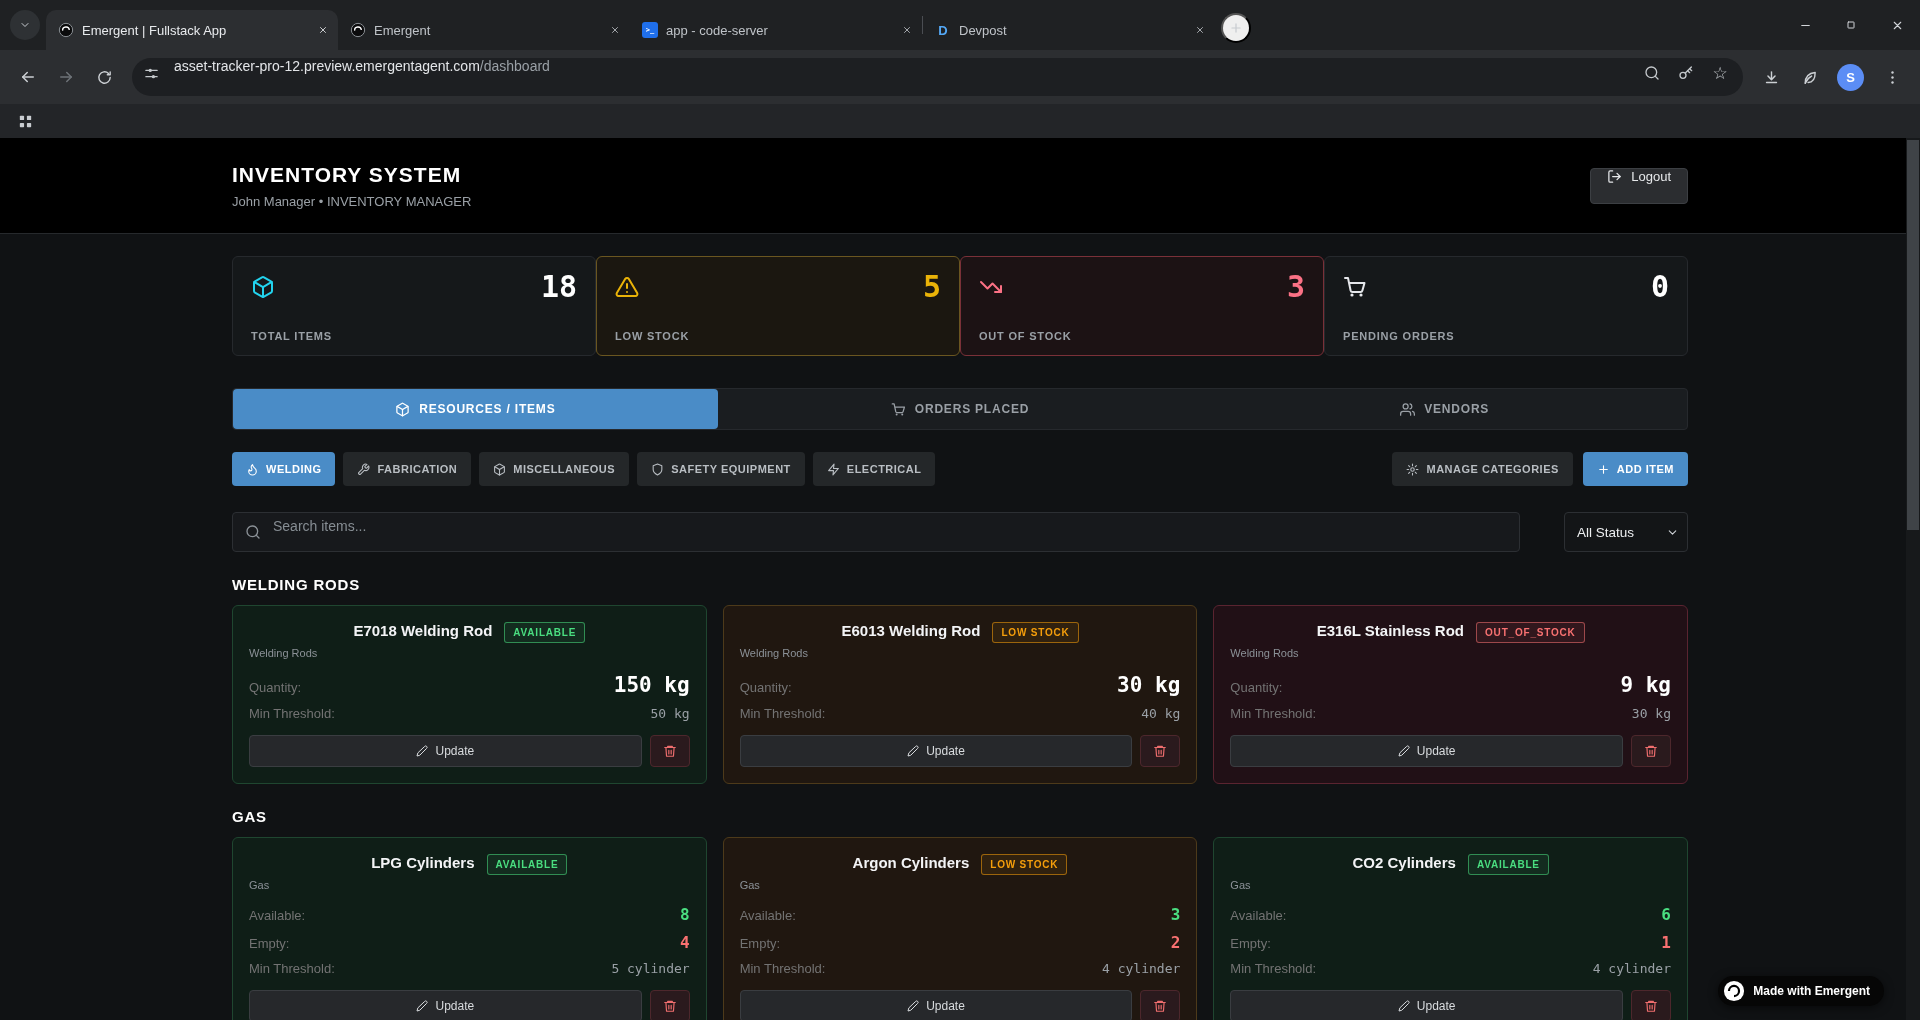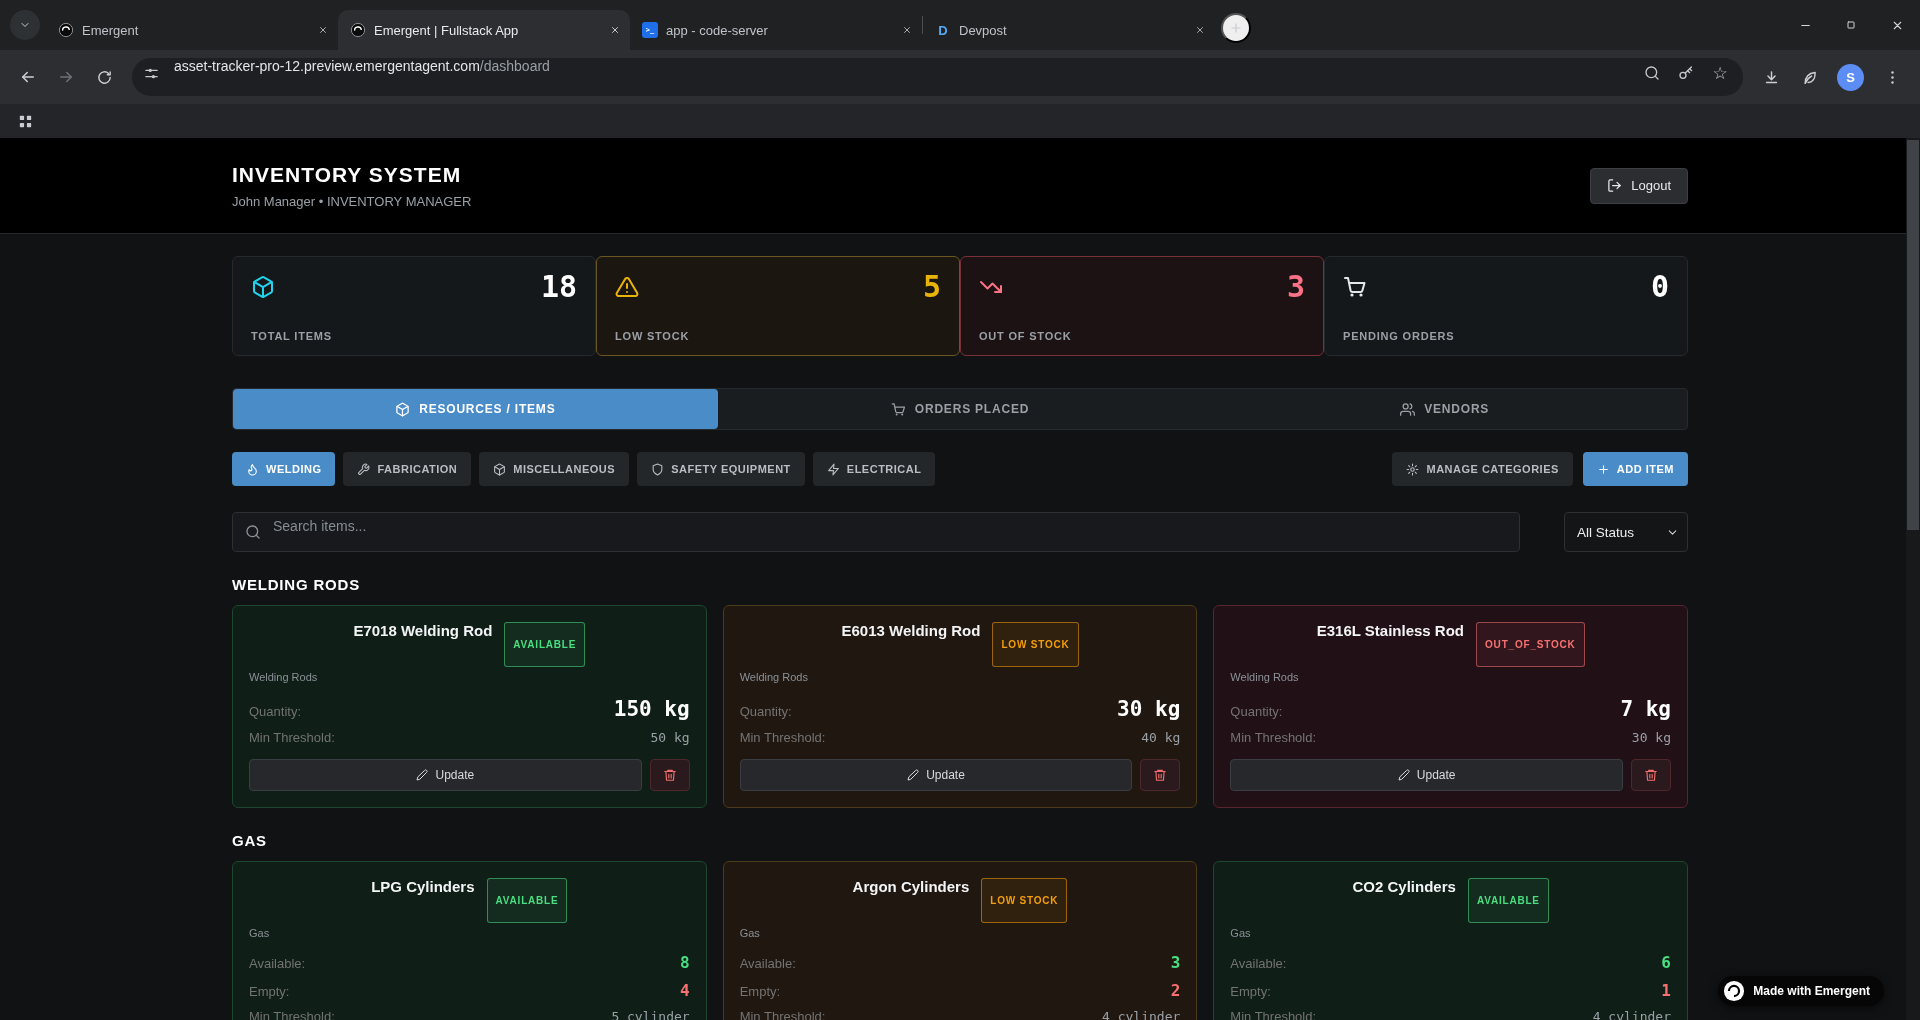--- a/index.html
+++ b/index.html
@@ -45,21 +45,21 @@
 
   .bookmarks { height:34px; background:#232528; display:flex; align-items:center; padding:0 12px; }
   .apps-btn { width:26px; height:26px; display:flex; align-items:center; justify-content:center; color:#c9cdd1; }
 
   
   .page { position:relative; height:882px; overflow:hidden; background:#101214; }
   .band { height:96px; background:#000000; border-bottom:1px solid #26292c; }
   .band-inner { width:1456px; margin:0 auto; height:100%; display:flex; align-items:center; justify-content:space-between; }
   .app-title { font-size:21px; font-weight:800; letter-spacing:1px; color:#fff; }
   .app-sub { margin-top:7px; font-size:13px; color:#9aa0a6; }
-  .logout-btn { display:flex; gap:9px; align-items:center; height:36px; padding:0 16px; background:#2b2d30;
+  .logout-btn { display:flex; gap:9px; height:36px; padding:0 16px; background:#2b2d30;
     border:1px solid #3c3f43; border-radius:4px; color:#e6e8ea; font-size:13px; }
 
   .container { width:1456px; margin:0 auto; }
 
   .stats { display:grid; grid-template-columns:repeat(4,1fr); margin-top:22px; }
   .stat { height:100px; border-radius:6px; padding:15px 18px 13px; display:flex; flex-direction:column;
     justify-content:space-between; background:#15181a; border:1px solid #26292d; }
   .stat-top { display:flex; justify-content:space-between; align-items:center; }
   .stat-val { font-family:"DejaVu Sans Mono",monospace; font-weight:700; font-size:30px; line-height:1; color:#fff; }
   .stat-label { font-size:11px; letter-spacing:.8px; color:#9aa0a6; font-weight:700; }
@@ -93,21 +93,21 @@
   .select-caret { position:absolute; right:9px; top:14px; color:#cfd3d7; pointer-events:none; }
 
   .section-title { margin-top:24px; font-size:15px; font-weight:800; letter-spacing:.8px; color:#fff; }
   .cards { margin-top:12px; display:grid; grid-template-columns:repeat(3,1fr); gap:16px; }
   .card { border-radius:6px; padding:16px; border:1px solid #2a2d30; }
   .card.available { background:#0f1e17; border-color:#1f4630; }
   .card.low       { background:#201710; border-color:#4d3a1a; }
   .card.out       { background:#211016; border-color:#5a2430; }
   .card-head { display:flex; justify-content:center; align-items:flex-start; gap:12px; }
   .item-name { font-size:15px; font-weight:700; color:#f3f4f6; }
-  .badge { font-size:10px; font-weight:700; letter-spacing:.8px; padding:16px 8px; border-radius:3px; border:1px solid; white-space:nowrap; }
+  .badge { font-size:10px; font-weight:700; letter-spacing:.8px; padding:4px 8px; border-radius:3px; border:1px solid; white-space:nowrap; }
   .badge.available { color:#4ade80; border-color:rgba(74,222,128,.55); background:rgba(74,222,128,.08); }
   .badge.low       { color:#f59e0b; border-color:rgba(245,158,11,.55); background:rgba(245,158,11,.08); }
   .badge.out       { color:#f87171; border-color:rgba(248,113,113,.55); background:rgba(248,113,113,.08); }
   .item-cat { margin-top:4px; font-size:11px; color:#8b9197; }
   .row { display:flex; justify-content:space-between; align-items:baseline; margin-top:9px; }
   .row.first { margin-top:14px; }
   .row-label { font-size:13px; color:#737373; }
   .val-big   { font-family:"DejaVu Sans Mono",monospace; font-weight:700; font-size:21px; color:#fff; }
   .val-muted { font-family:"DejaVu Sans Mono",monospace; font-size:13px; color:#9aa0a6; }
   .val-green { font-family:"DejaVu Sans Mono",monospace; font-weight:700; font-size:16px; color:#4ade80; }
@@ -264,40 +264,40 @@
 </svg>
 
 <div>
   <div class="tabstrip">
     <button class="tab-search">
       <svg class="ic" width="12" height="12">
           <use href="#i-chev-down"></use>
         </svg>
     </button>
     <div class="tabs">
+      <div class="tab active">
+        <span class="fav">
+            <svg width="16" height="16">
+              <use href="#i-emergent"></use>
+            </svg>
+          </span>
+        <span class="ttl">Emergent | Fullstack App</span>
+        <span class="tab-close">
+            <svg class="ic" width="10" height="10">
+              <use href="#i-close"></use>
+            </svg>
+          </span>
+      </div>
       <div class="tab">
         <span class="fav">
             <svg width="16" height="16">
               <use href="#i-emergent"></use>
             </svg>
           </span>
         <span class="ttl">Emergent</span>
-        <span class="tab-close">
-            <svg class="ic" width="10" height="10">
-              <use href="#i-close"></use>
-            </svg>
-          </span>
-      </div>
-      <div class="tab active">
-        <span class="fav">
-            <svg width="16" height="16">
-              <use href="#i-emergent"></use>
-            </svg>
-          </span>
-        <span class="ttl">Emergent | Fullstack App</span>
         <span class="tab-close">
             <svg class="ic" width="10" height="10">
               <use href="#i-close"></use>
             </svg>
           </span>
       </div>
       <div class="tab">
         <span class="fav fav-cs">&gt;_</span>
         <span class="ttl">app - code-server</span>
         <span class="tab-close">
@@ -611,21 +611,21 @@
       </div>
 
       <div class="card out">
         <div class="card-head">
           <div class="item-name">E316L Stainless Rod</div>
           <div class="badge out">OUT_OF_STOCK</div>
         </div>
         <div class="item-cat">Welding Rods</div>
         <div class="row first">
           <span class="row-label">Quantity:</span>
-          <span class="val-big">7 kg</span>
+          <span class="val-big">9 kg</span>
         </div>
         <div class="row">
           <span class="row-label">Min Threshold:</span>
           <span class="val-muted">30 kg</span>
         </div>
         <div class="card-foot">
           <button class="btn-update">
             <svg class="ic" width="12" height="12">
                 <use href="#i-pencil"></use>
               </svg>

